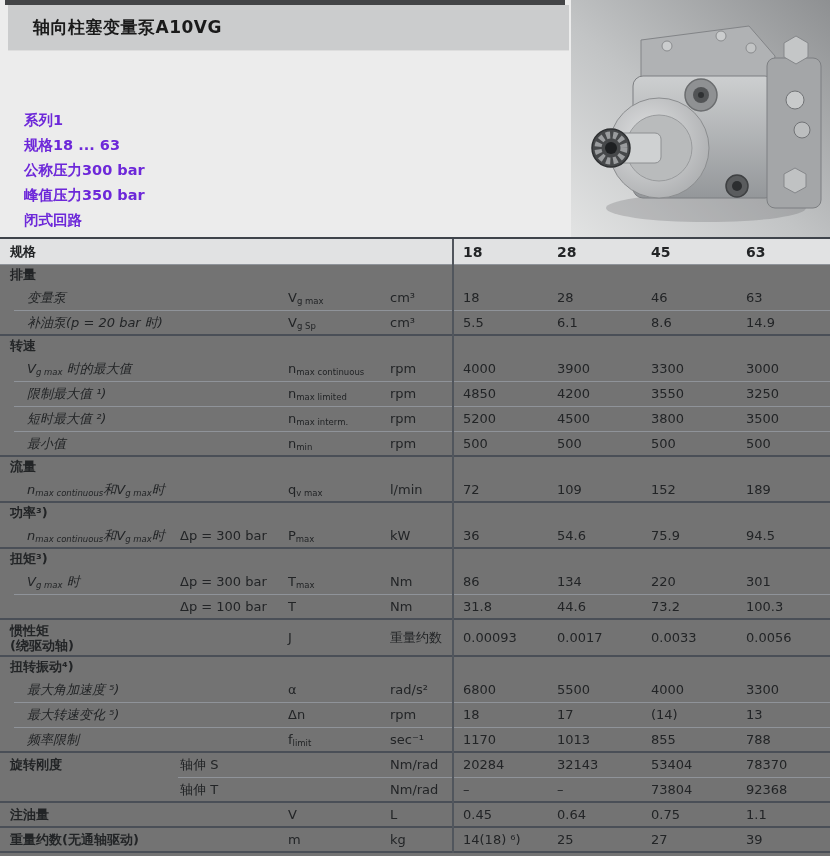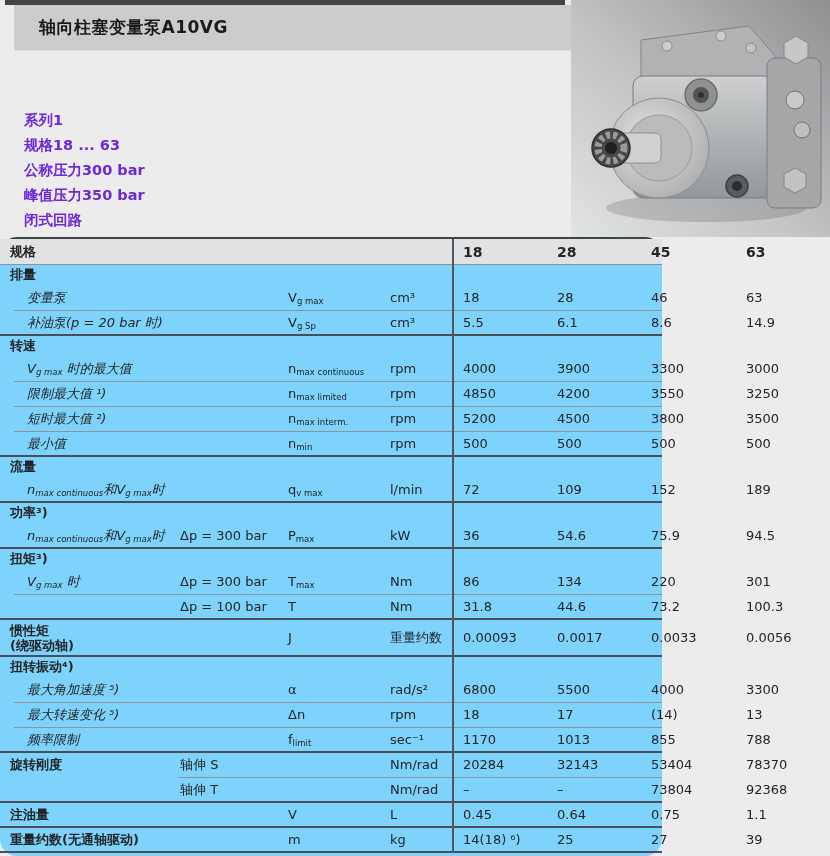--- a/index.html
+++ b/index.html
@@ -3,31 +3,31 @@
 <meta charset="utf-8">
 <style>
   html,body{margin:0;padding:0;background:#ffffff;}
   .page{
     position:relative;width:830px;height:856px;overflow:hidden;
     background:#ececec;
     font-family:"DejaVu Sans","Liberation Sans",sans-serif;
     color:#222426;
   }
   .topstrip{position:absolute;left:5px;top:0;width:560px;height:5px;background:#434446;}
-  .titlebar{position:absolute;left:14px;top:5px;width:561px;height:45px;background:#cbcccd;border-bottom:1px solid #dedede;}
+  .titlebar{position:absolute;left:8px;top:5px;width:561px;height:45px;background:#cbcccd;border-bottom:1px solid #dedede;}
   .titlebar h1{margin:0;padding:0 0 0 25px;font-size:17px;line-height:45px;font-weight:bold;color:#1a1a1a;letter-spacing:.5px;}
   .specs{position:absolute;left:24px;top:108px;}
   .spec-line{font-size:14.5px;font-weight:bold;line-height:25px;color:#6d28d9;}
   .photo{position:absolute;left:571px;top:0;width:259px;height:237px;}
   .photo svg{display:block;}
 
   
   .spec-table{
-    position:absolute;left:0;top:237px;width:662px;height:619px;
-    background:#7dd3fc;border-top:2px solid #3f444b;box-sizing:border-box;border-radius:17px;
+    position:absolute;left:0;top:237px;width:830px;height:619px;
+    background:#737373;border-top:2px solid #3f444b;box-sizing:border-box;
   }
   .vline{position:absolute;left:452px;top:0;width:2px;height:614px;background:#51565d;}
   .trow{position:relative;display:grid;grid-template-columns:180px 108px 102px 62px 94px 94px 95px 95px;align-items:center;height:25px;}
   .trow.header{height:26px;background:#e1e2e3;}
   .trow.section{height:21px;grid-template-columns:1fr;}
   .trow.tall{height:37px;}
   .c{font-size:13px;white-space:nowrap;line-height:1.15;}
   .c.label{padding-left:10px;}
   .c.label.ind{padding-left:27px;font-style:italic;}
   .c.bold{font-weight:bold;}

